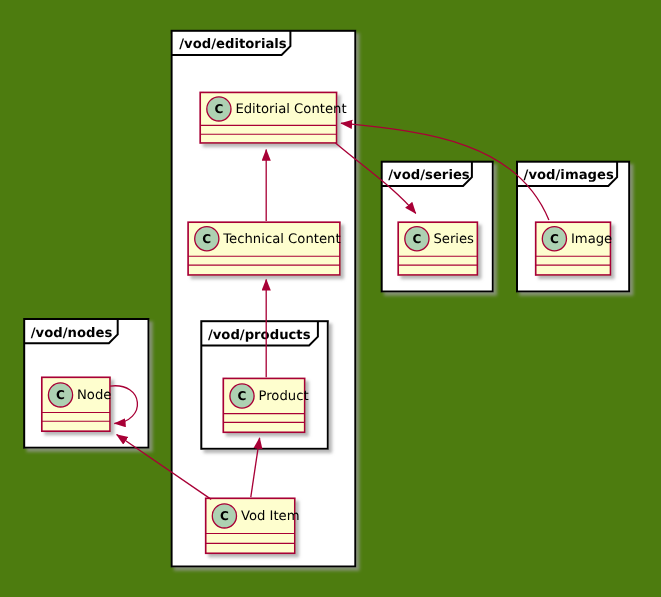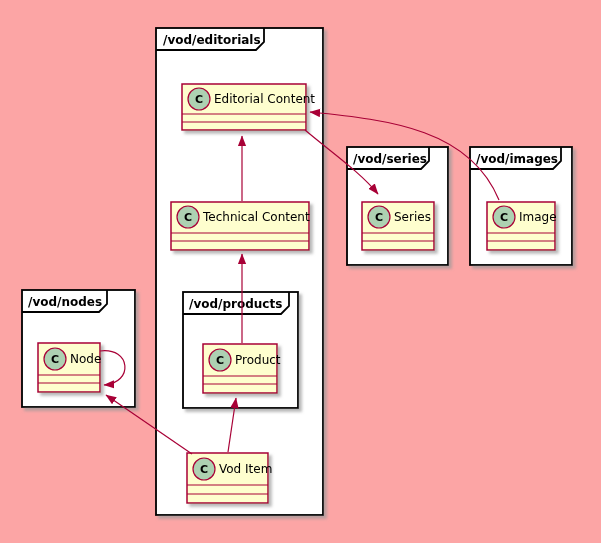--- a/index.html
+++ b/index.html
@@ -1,19 +1,19 @@
 <!DOCTYPE html>
 <html><head>
 <meta charset="utf-8">
 <style>
   html, body { margin: 0; padding: 0; background: #ffffff; }
   #stage {
     position: relative;
     width: 601px; height: 543px;
-    background: #fca5a5;
+    background: #4d7c0f;
     font-family: "DejaVu Sans", sans-serif;
   }
   .pkg       { fill: #ffffff; stroke: #000000; stroke-width: 1.8; }
   .pkg-tab   { fill: none;    stroke: #000000; stroke-width: 1.8; }
   .cls       { fill: #FEFECE; stroke: #A80036; stroke-width: 1.5; }
   .cls-sep   { stroke: #A80036; stroke-width: 1; }
   .cls-circle{ fill: #ADD1B2; stroke: #A80036; stroke-width: 1.2; }
   .pkg-label { font: bold 12px "DejaVu Sans", sans-serif; fill: #000000; }
   .cls-label { font: 12px "DejaVu Sans", sans-serif; fill: #000000; }
   .circle-letter { font: bold 11px "DejaVu Sans", sans-serif; fill: #000000; text-anchor: middle; }

